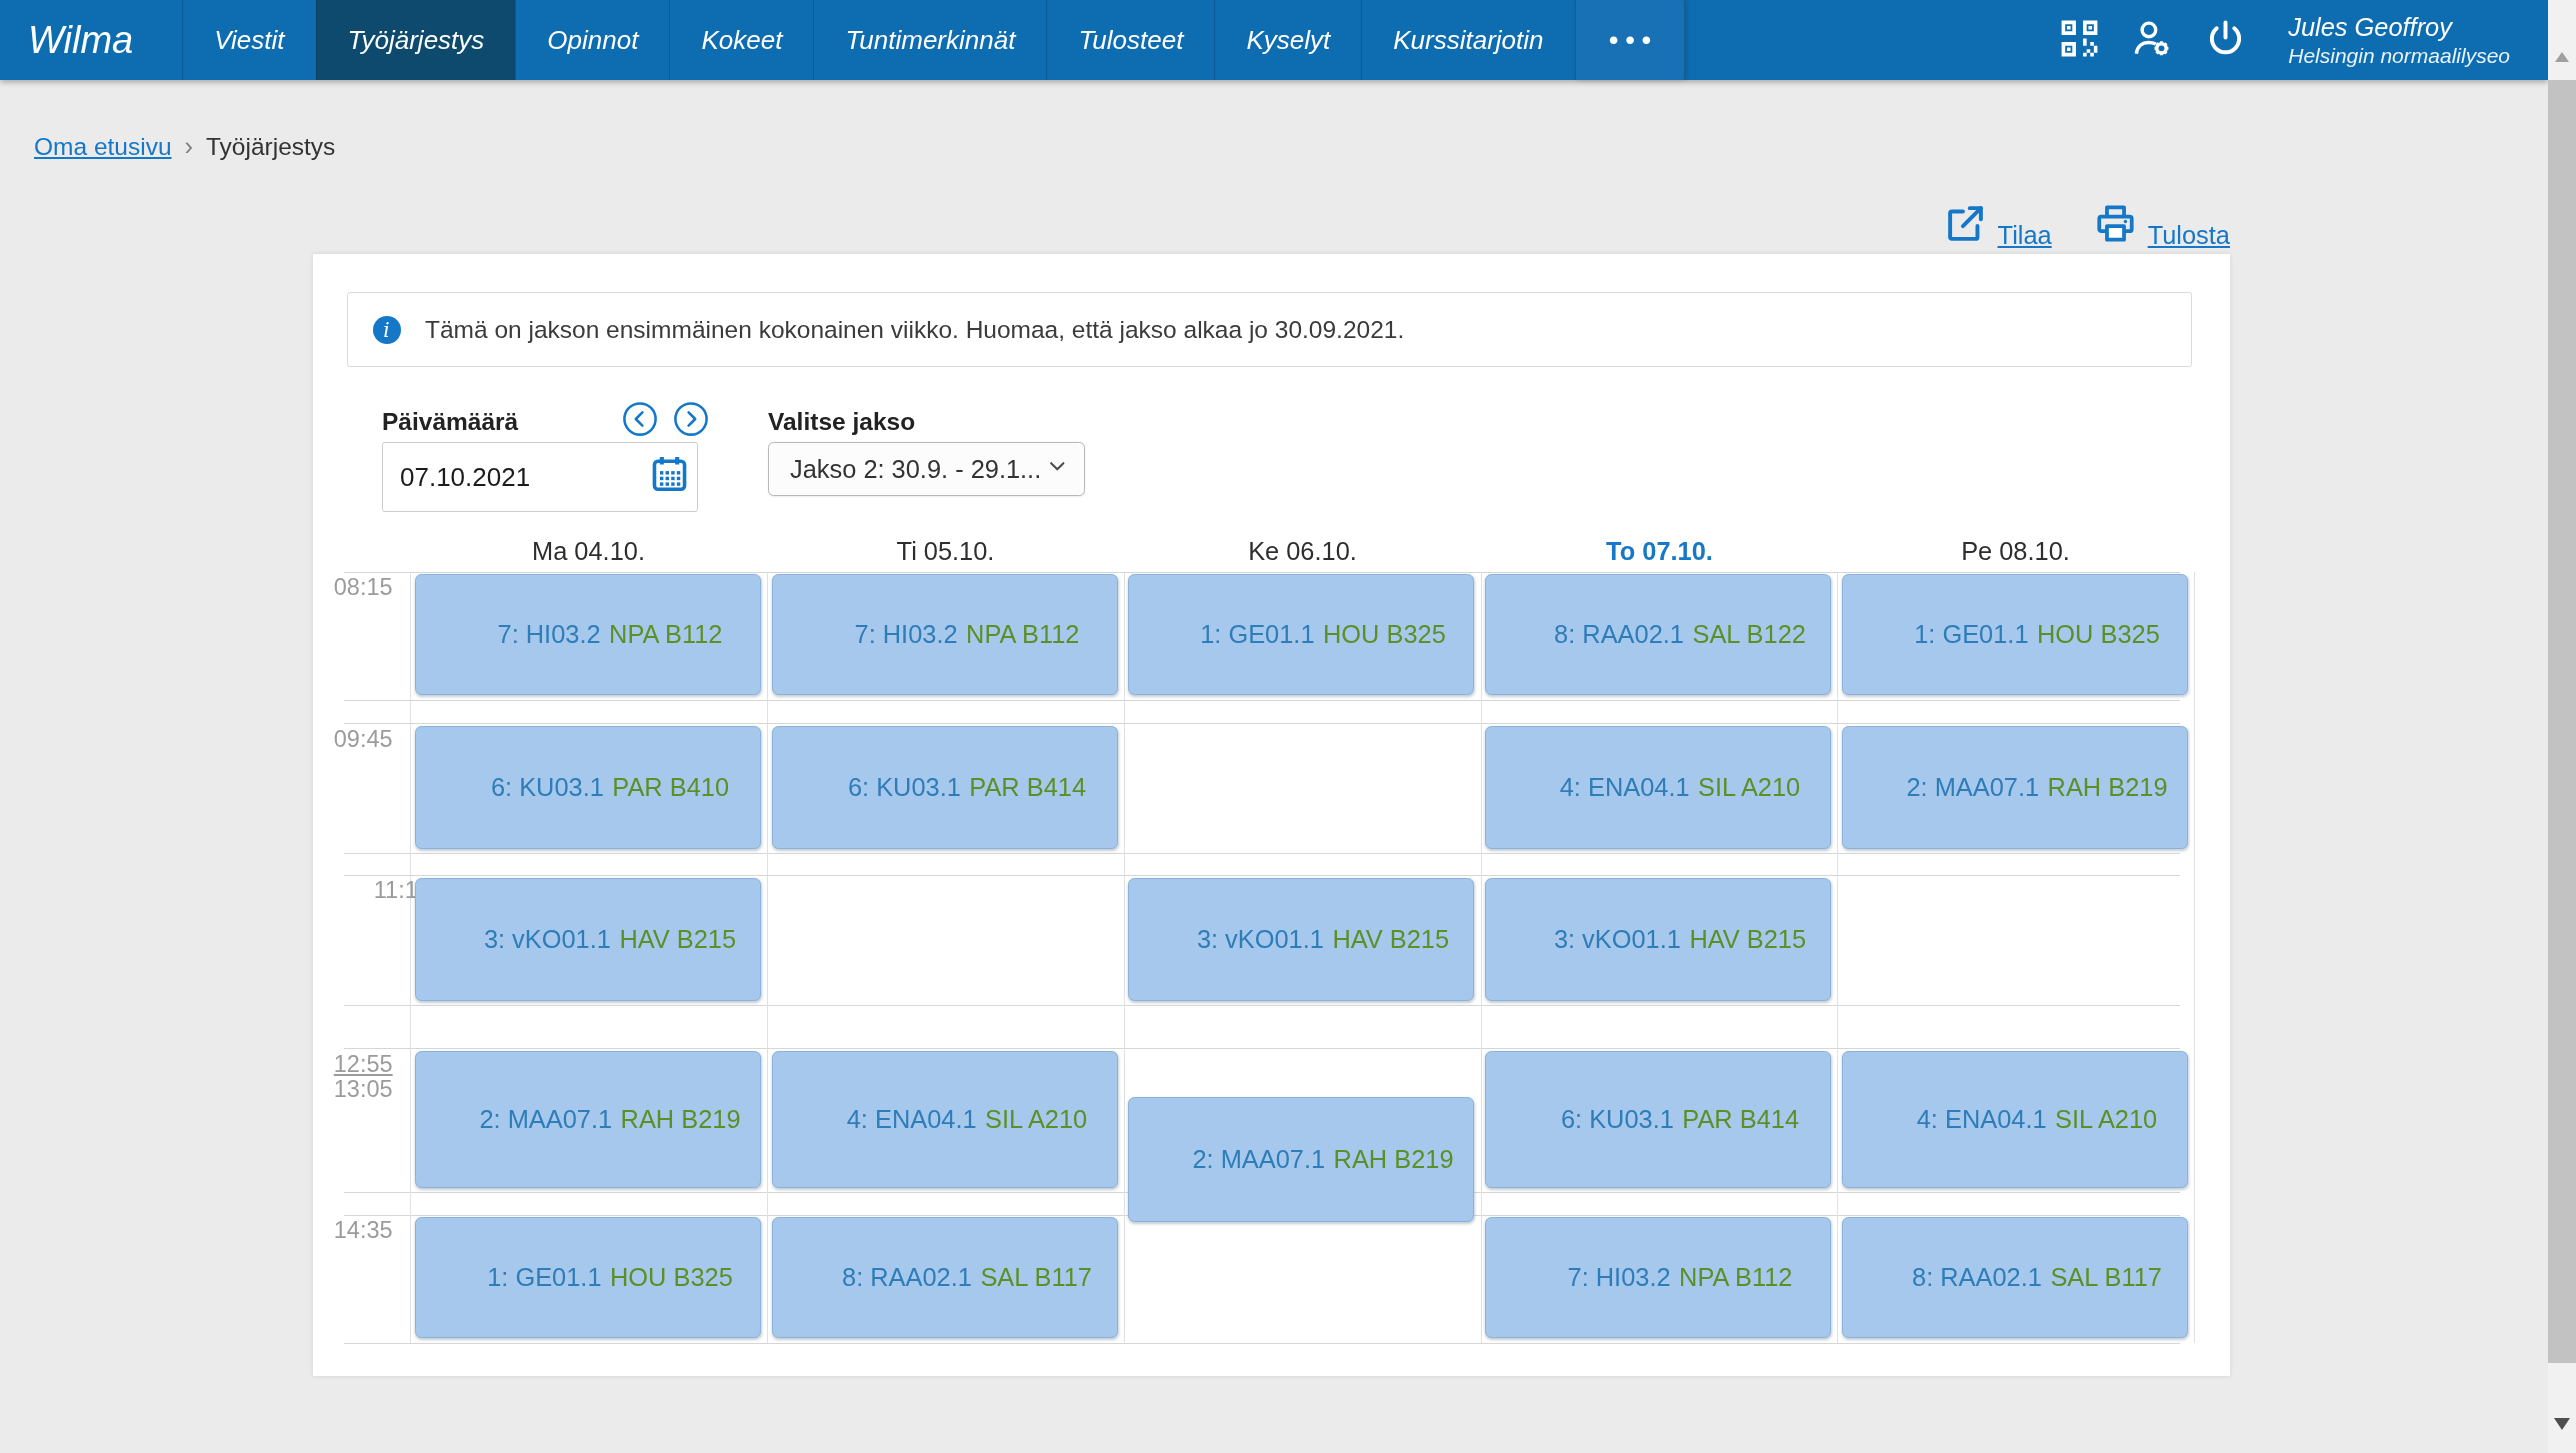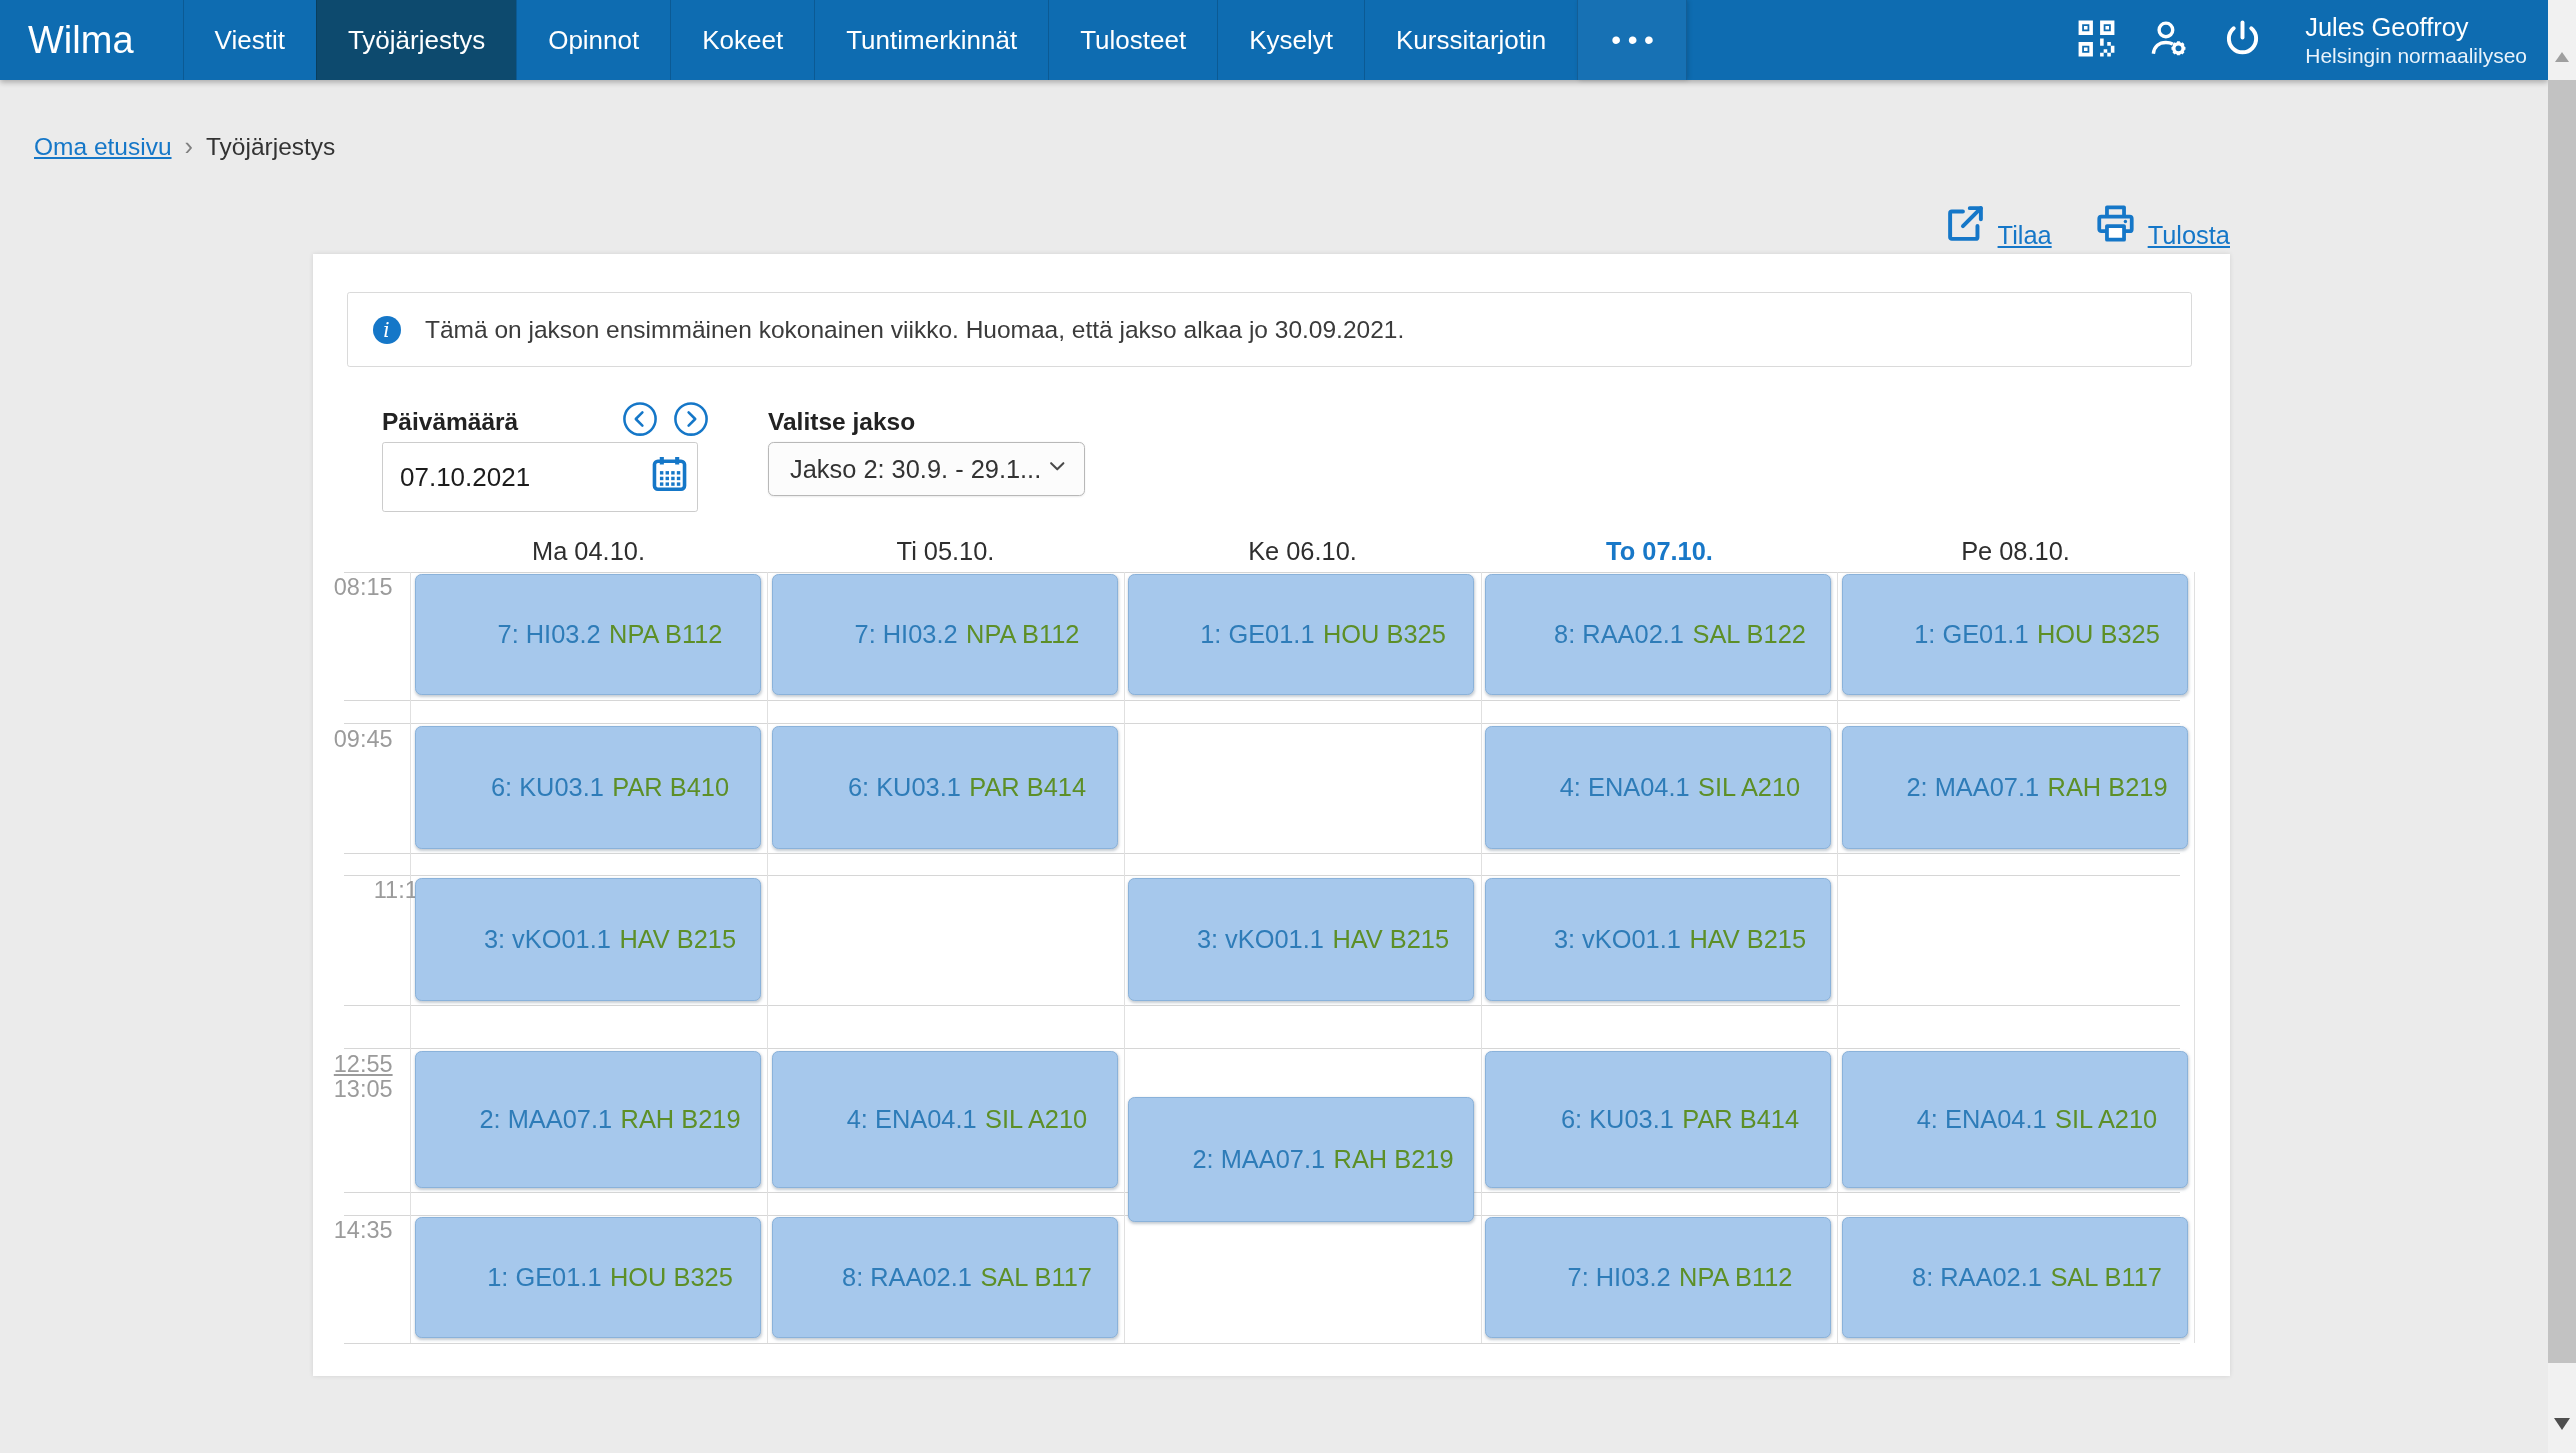--- a/index.html
+++ b/index.html
@@ -5,41 +5,41 @@
   html,body{margin:0;padding:0}
   body{
     width:2576px;height:1454px;position:relative;overflow:hidden;
     background:#ebebeb;font-family:"Liberation Sans",sans-serif;
     -webkit-font-smoothing:antialiased;
   }
   
   .navbar{
     position:absolute;top:0;left:0;width:2548px;height:80px;
     background:var(--navbar,#0e6cb1);color:#fff;display:flex;align-items:stretch;
-    box-shadow:0 2.8px 5.6px rgba(0,0,0,.28);z-index:6;
+    box-shadow:0 2.8px 5.6px rgba(0,0,0,.28);z-index:6;font-style:italic;
   }
   .brand{font-size:38px;font-weight:400;display:flex;align-items:center;padding:0 49px 0 28px;cursor:pointer}
   .tabs{display:flex;align-items:stretch}
   .tab{
     font-size:26px;display:flex;align-items:center;padding:0 31px;
     border-left:0.9px solid rgba(0,0,0,.16);cursor:pointer;white-space:nowrap;
   }
   .tab.active{background:var(--navbar-active,#0d4a6e)}
   .more-tab{
     font-size:28px;letter-spacing:6.6px;display:flex;align-items:center;padding:0 26px 0 33px;
     border-left:0.9px solid rgba(0,0,0,.16);border-right:0.9px solid rgba(0,0,0,.16);
     background:rgba(255,255,255,.04);box-shadow:1.9px 0 4.7px rgba(0,0,0,.18);cursor:pointer;
   }
   .nav-right{margin-left:auto;display:flex;align-items:center}
   .icon-btn{
     width:73px;height:80px;display:flex;align-items:center;justify-content:center;
     background:none;border:none;cursor:pointer;padding:0;
   }
   .icon-btn svg{width:43px;height:43px}
-  .user-block{margin:0 21px 0 26px;line-height:1.22;cursor:pointer}
+  .user-block{margin:0 38px 0 26px;line-height:1.22;cursor:pointer}
   .user-name{font-size:25.4px;color:#fff}
   .user-school{font-size:21px;color:#e9f3fb}
   
   .breadcrumb{position:absolute;top:132px;left:34px;display:flex;align-items:center;gap:13px;font-size:24.5px;color:#333}
   .breadcrumb a{color:var(--accent,#1577c8);text-decoration:underline;cursor:pointer}
   .crumb-sep{color:#808080;font-size:25.4px}
   
   .actions{position:absolute;top:203px;right:346px;display:flex;align-items:center;gap:43px;z-index:3}
   .action{display:flex;align-items:flex-end;gap:12px;font-size:25.4px;color:var(--accent,#1577c8);text-decoration:underline;cursor:pointer}
   .action svg{width:41px;height:41px}

